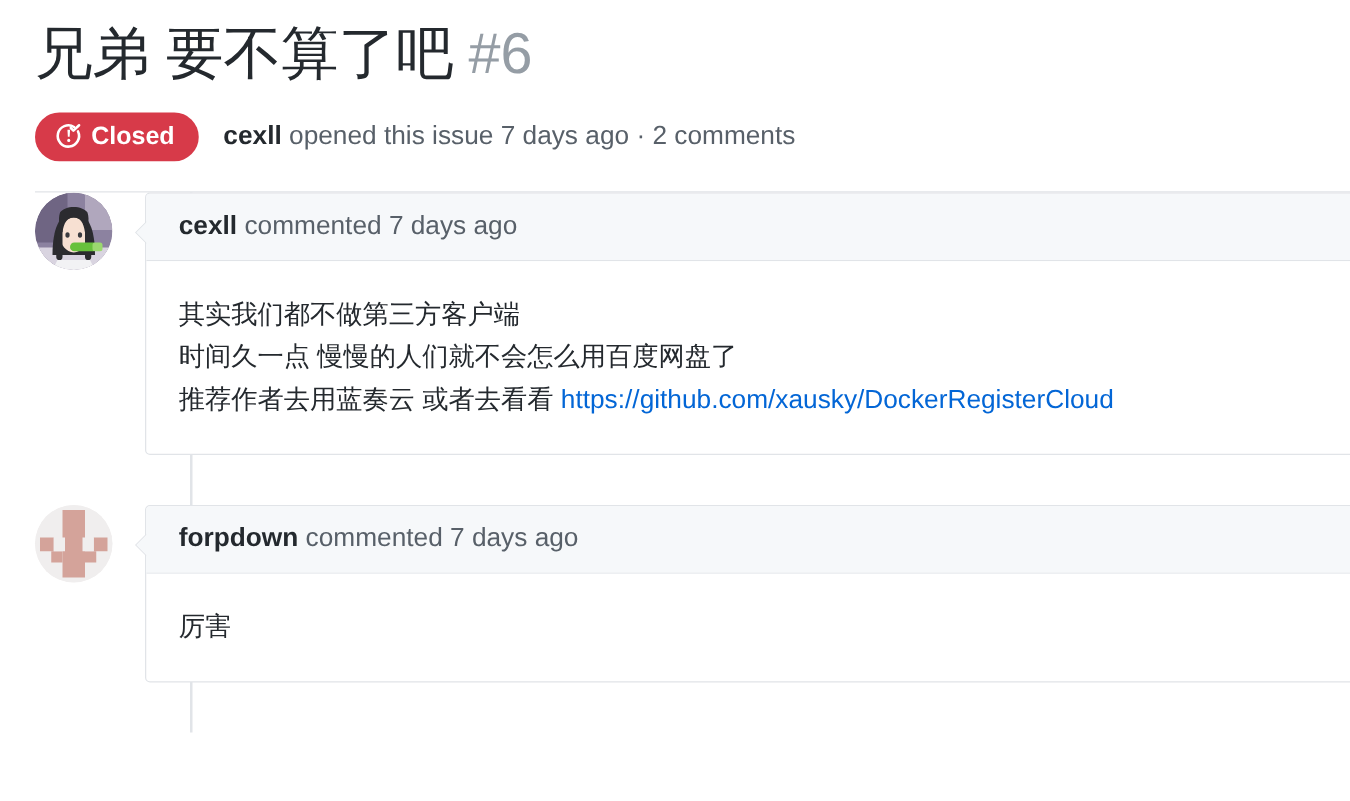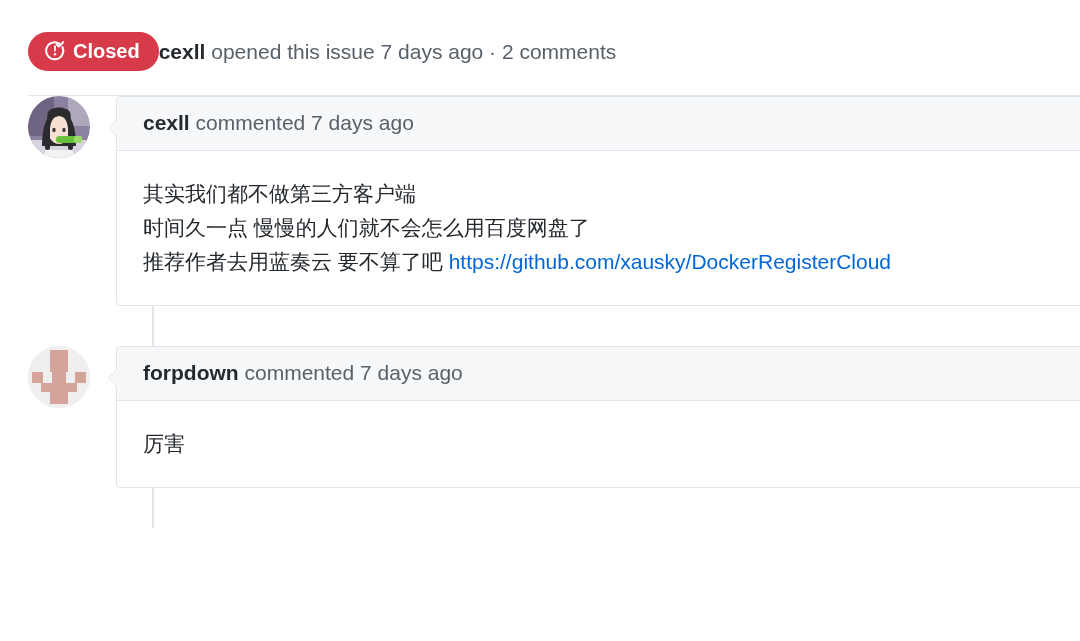--- a/index.html
+++ b/index.html
@@ -66,20 +66,21 @@
     white-space: nowrap;
   }
   .state-badge .badge-icon {
     display: inline-flex;
     align-items: center;
     justify-content: center;
     width: 22px;
     height: 22px;
   }
   .meta-text {
+    margin-left: 20px;
     font-size: 21px;
     color: #586069;
     white-space: nowrap;
   }
   .meta-text .author {
     color: #24292e;
     font-weight: 700;
   }
 
   .header-divider {
@@ -182,20 +183,24 @@
     text-align: center;
   }
 </style>
 </head>
 <body>
 
 <div class="page">
 
   <div class="issue-header">
 
+    <div class="issue-title-row">
+      <span class="issue-title">兄弟 要不算了吧</span>
+      <span class="issue-number">#6</span>
+    </div>
 
     <div class="issue-meta-row">
 
       <span class="state-badge">
         <span class="badge-icon">
           <svg viewBox="0 0 16 16" width="22" height="22" aria-hidden="true">
             <path fill="none" stroke="#ffffff" stroke-width="1.5" stroke-linecap="round" d="M13.4 5.2a6.2 6.2 0 1 1-2.3-2.6"></path>
             <path fill="none" stroke="#ffffff" stroke-width="1.5" stroke-linecap="round" stroke-linejoin="round" d="M9.2 3.2l1.5 1.5L14 1.6"></path>
             <path fill="#ffffff" d="M7.25 4.2h1.5l-.22 4.1h-1.06z"></path>
             <circle fill="#ffffff" cx="8" cy="10.4" r="0.9"></circle>
@@ -246,21 +251,21 @@
         </span>
       </div>
 
       <div class="comment-box">
         <div class="comment-head">
           <span class="author">cexll</span><span> commented 7 days ago</span>
         </div>
         <div class="comment-body">
           <p>其实我们都不做第三方客户端</p>
           <p>时间久一点 慢慢的人们就不会怎么用百度网盘了</p>
-          <p><span>推荐作者去用蓝奏云 要不算了吧 </span><a href="#">https://github.com/xausky/DockerRegisterCloud</a></p>
+          <p><span>推荐作者去用蓝奏云 或者去看看 </span><a href="#">https://github.com/xausky/DockerRegisterCloud</a></p>
         </div>
       </div>
     </div>
 
     <div class="comment-row">
 
       <div class="avatar">
         <span>
           <svg viewBox="0 0 62 62">
             <defs>

